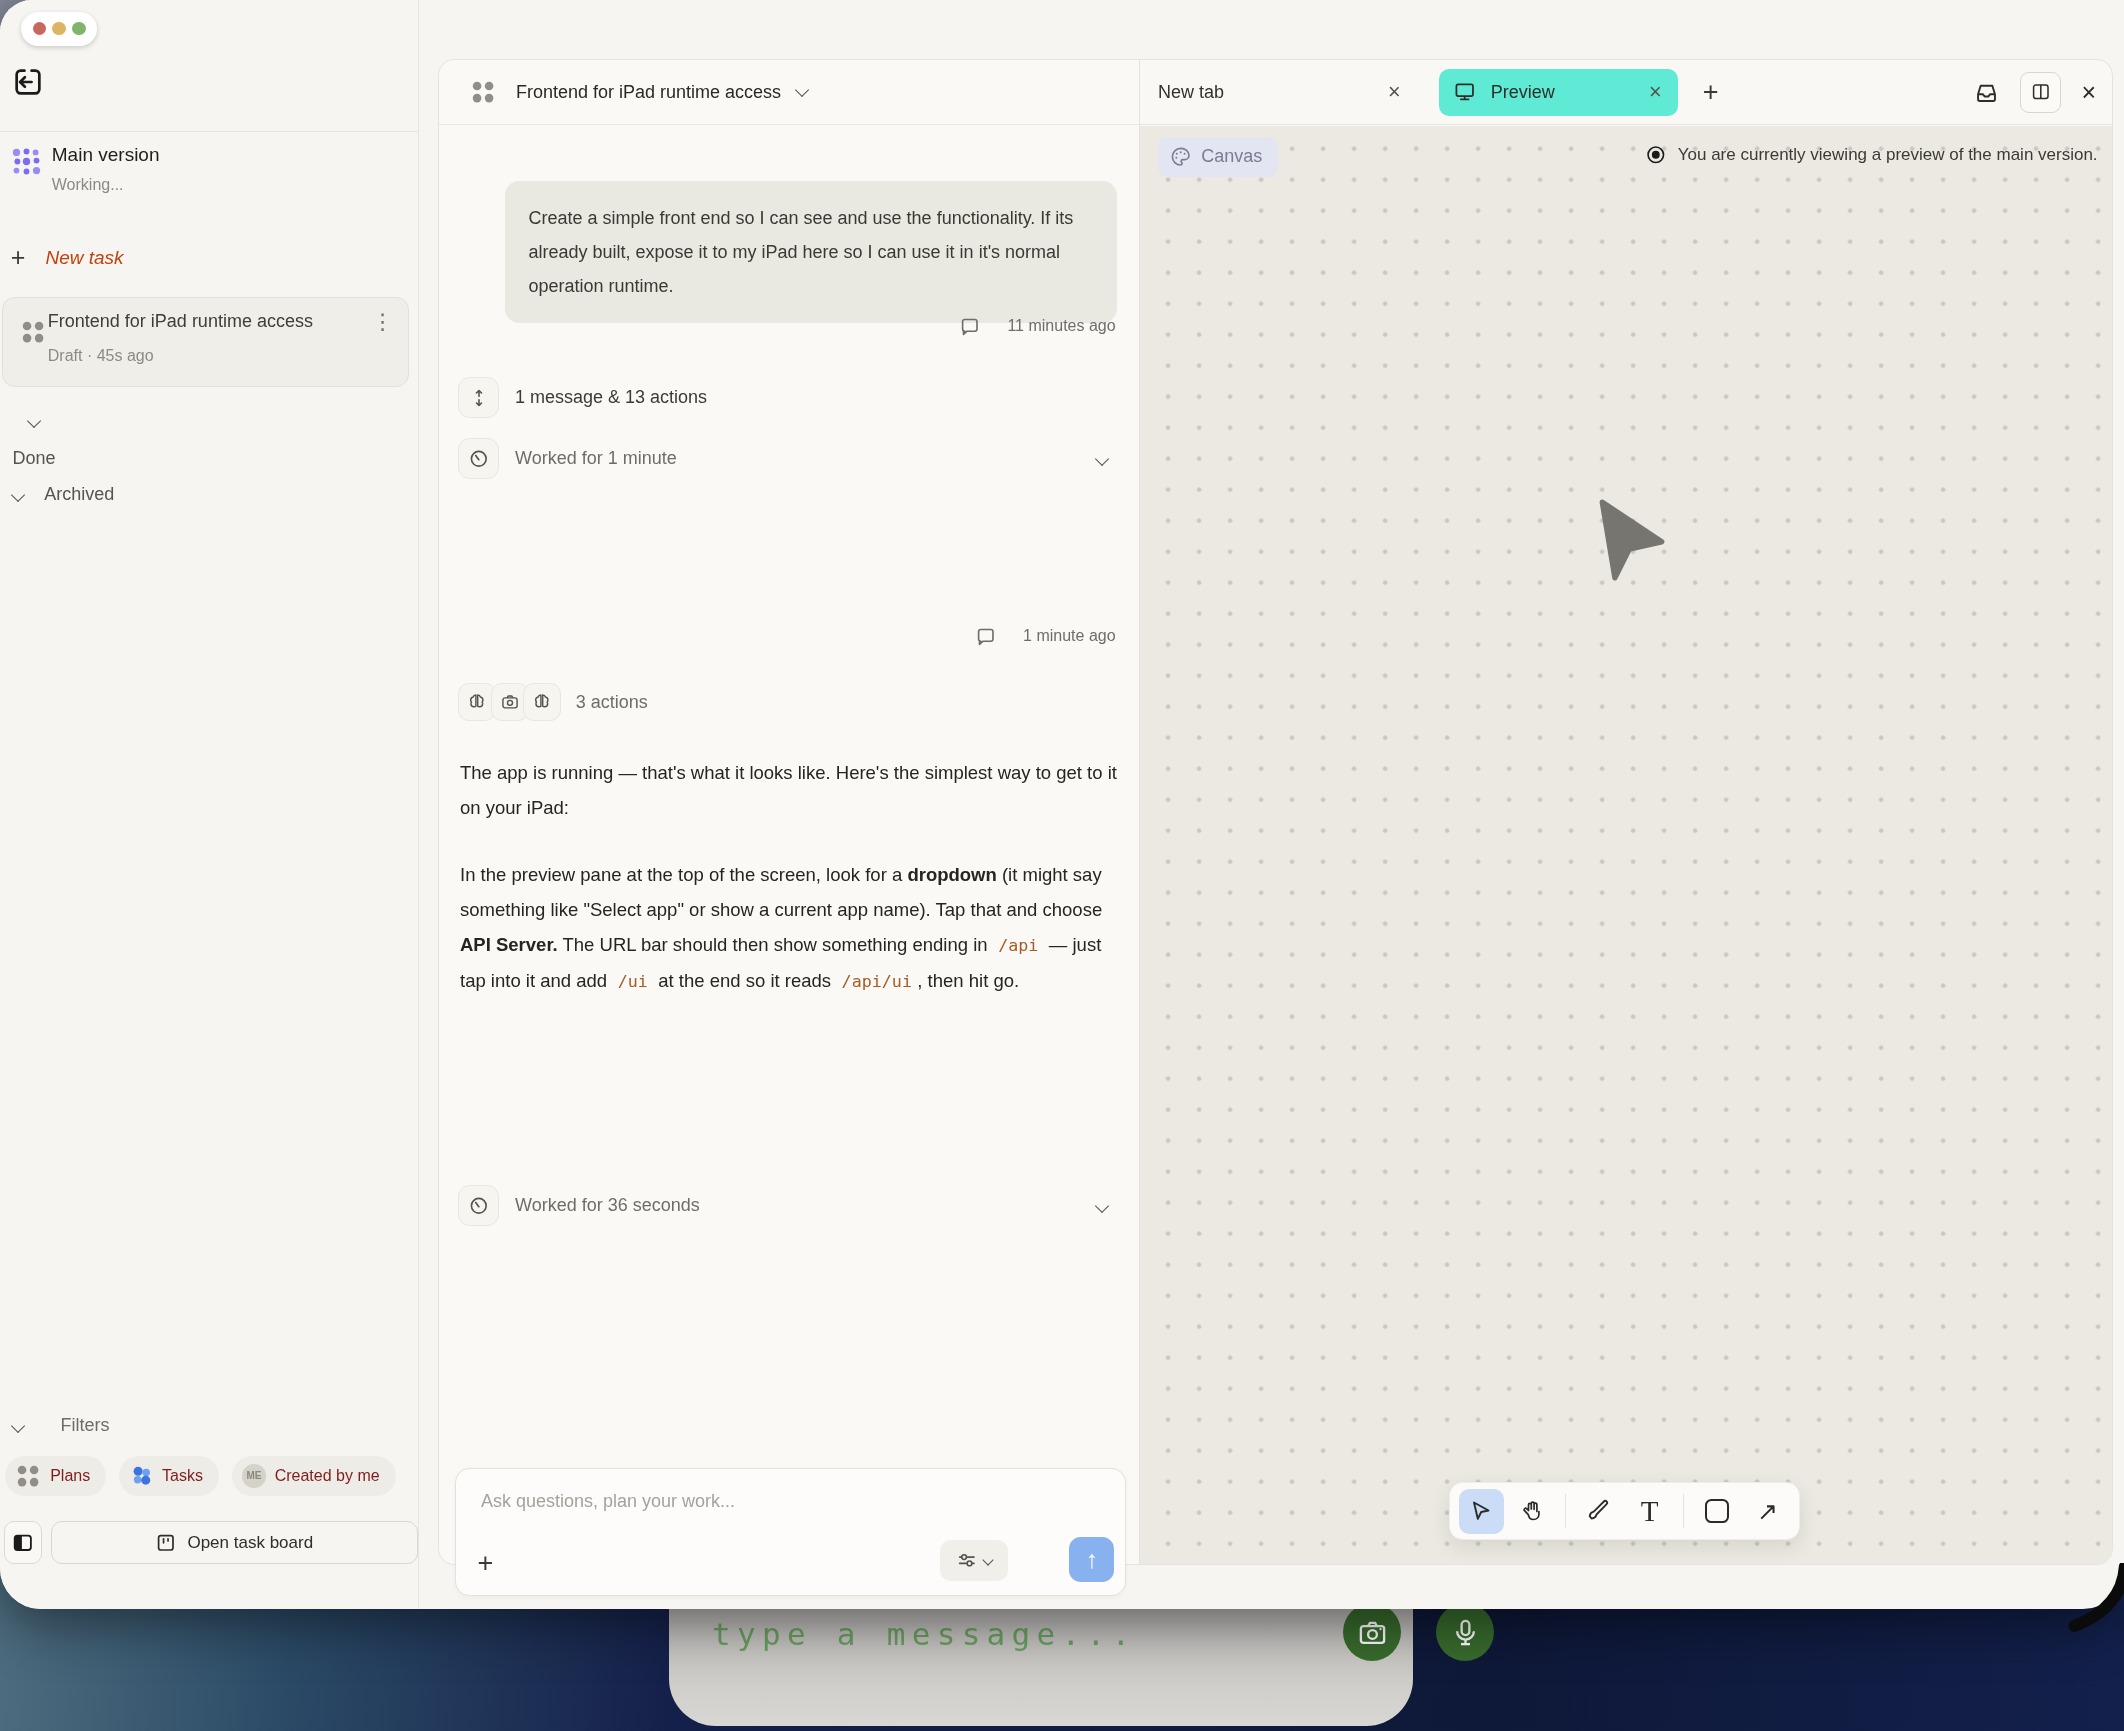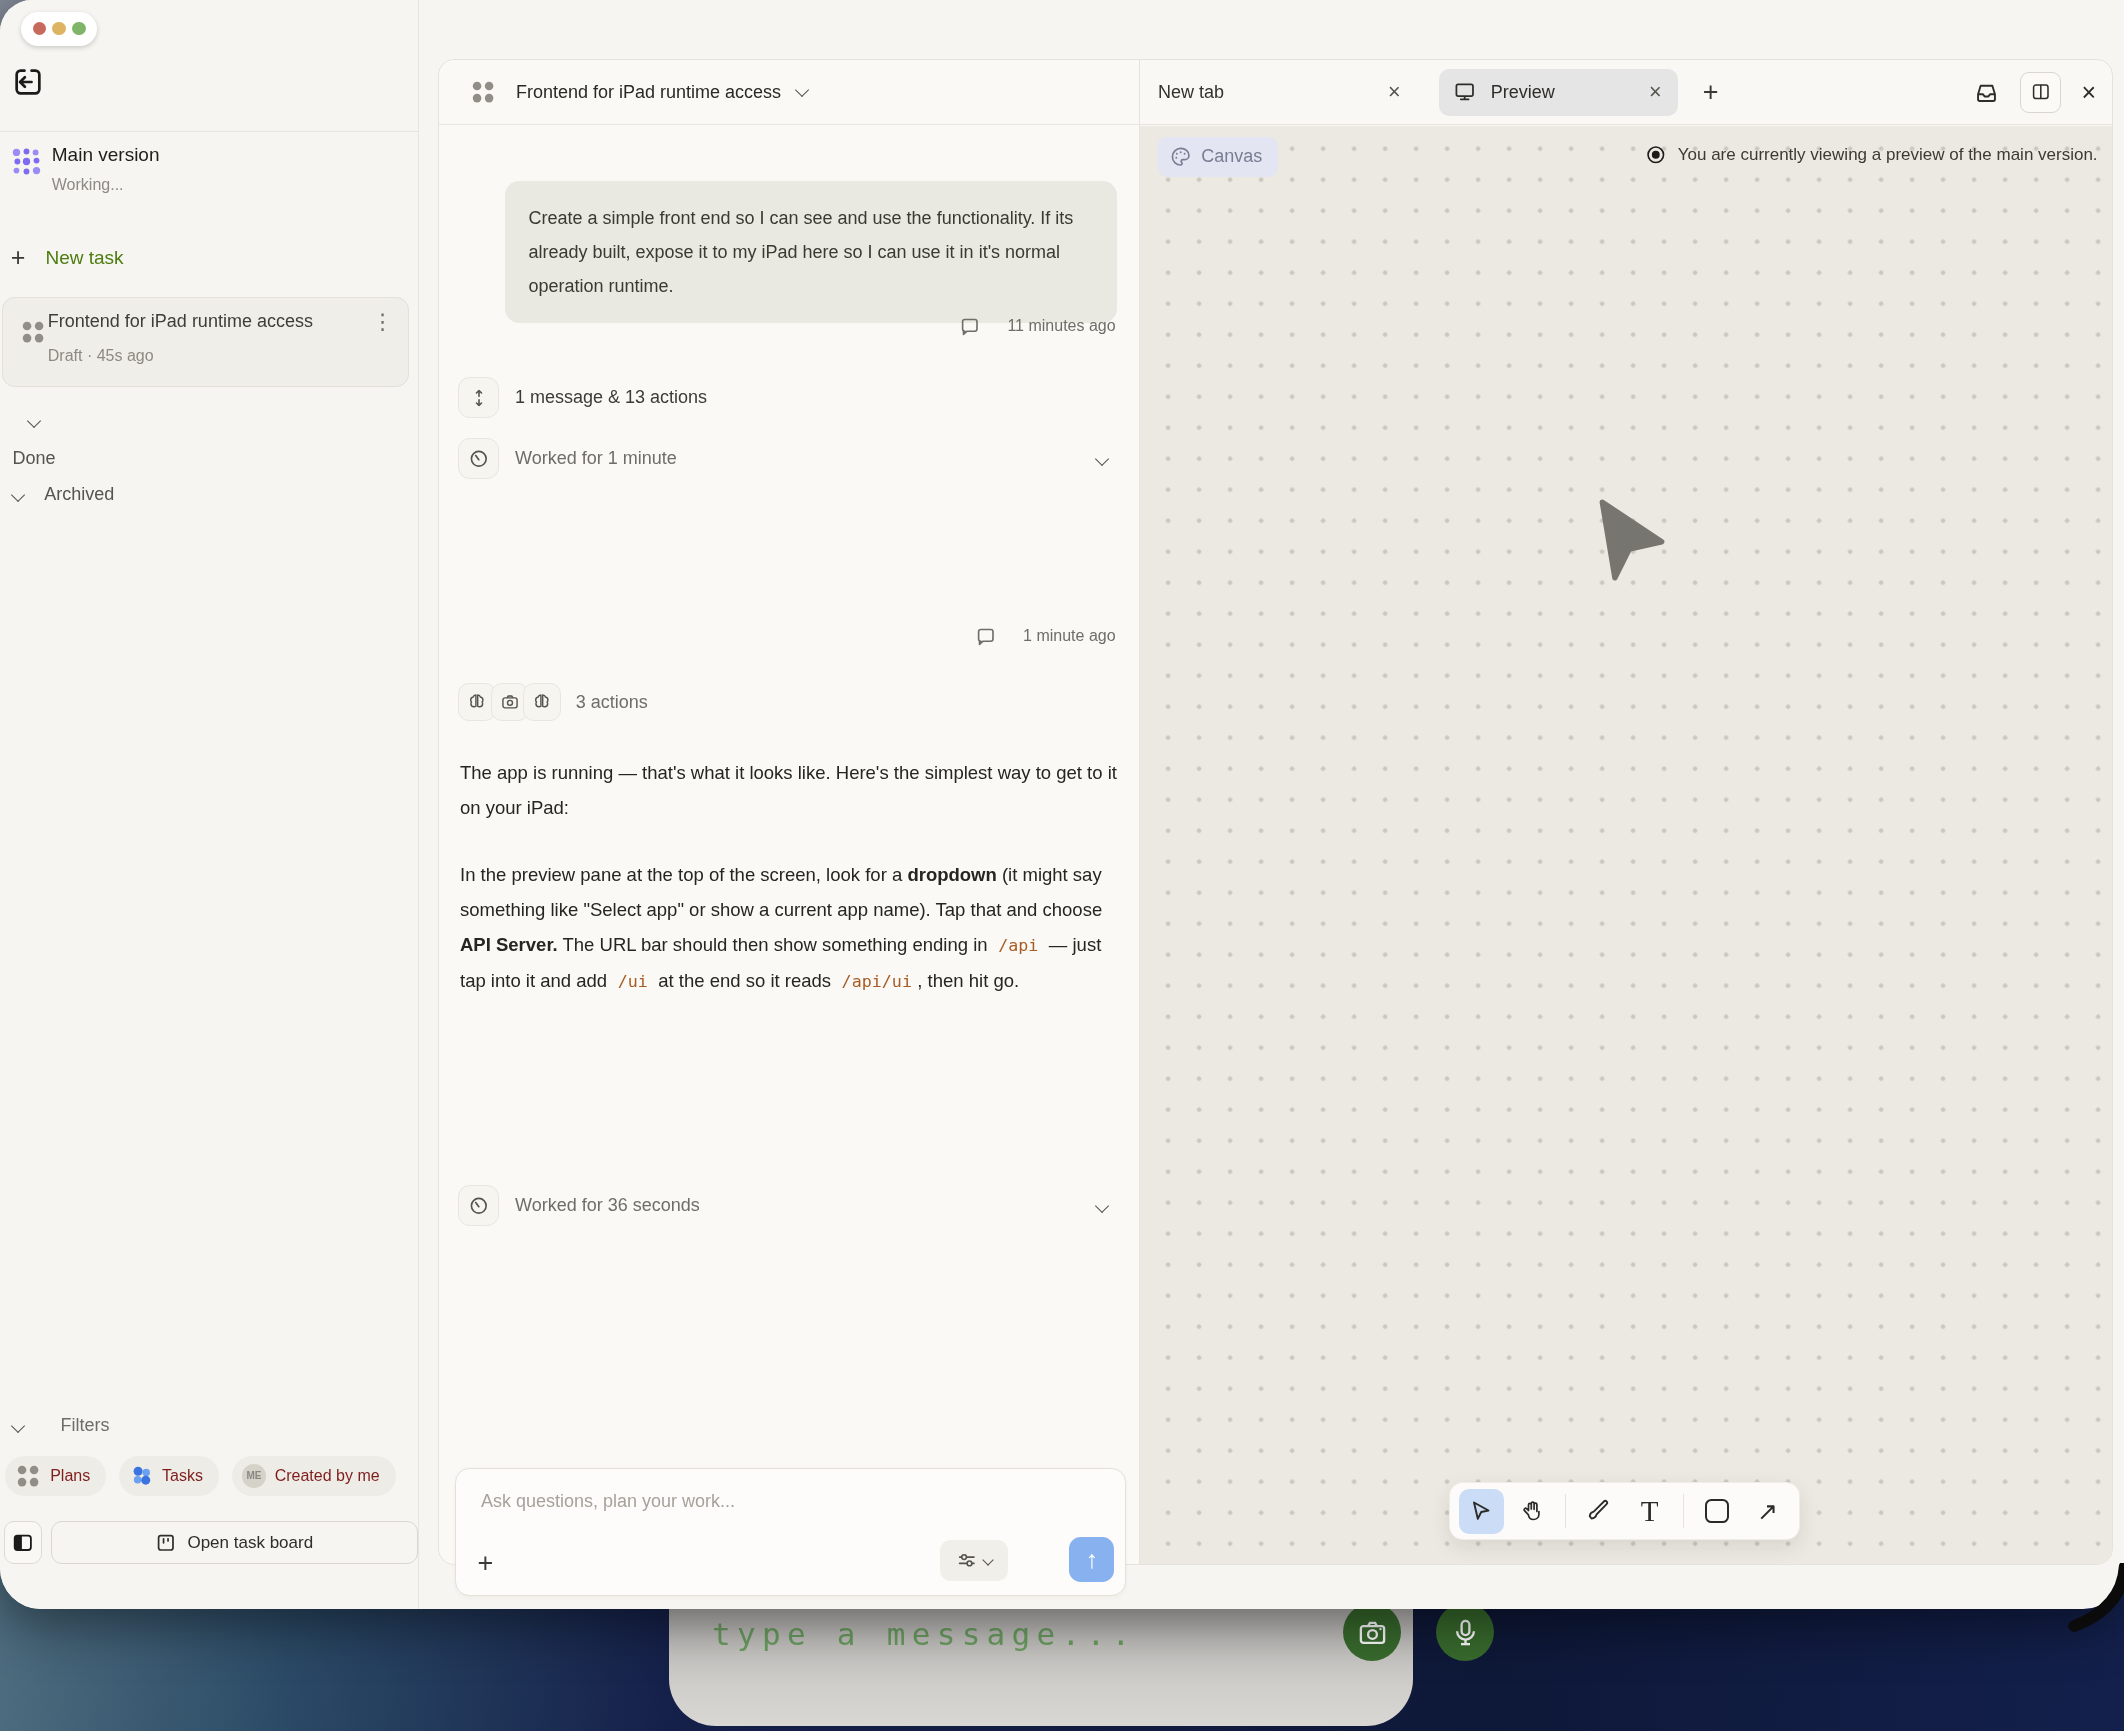--- a/index.html
+++ b/index.html
@@ -40,21 +40,21 @@
   .sb-collapse { position:absolute; left:10.8px; top:65px; width:34px; height:34px; cursor:pointer; }
   .sb-divider { position:absolute; left:0; top:131px; width:419px; height:0.9px; background:#e6e4de; }
 
   .mainver-row { position:absolute; left:10.8px; top:144px; width:396px; }
   .mainver-icon { position:absolute; left:0; top:1.8px; width:31px; height:31px; }
   .mainver-title { position:absolute; left:41px; top:0; font-size:19px; color:#1f1e1b; }
   .mainver-status { position:absolute; left:41px; top:32px; font-size:16px; color:#8d8a83; }
 
   .newtask-row { position:absolute; left:10.8px; top:245px; display:flex; align-items:center; gap:20px; cursor:pointer; }
   .newtask-plus { font-size:25px; color:#3a3935; line-height:25px; }
-  .newtask-label { font-size:19px; color:#4d7c0f; }
+  .newtask-label { font-size:19px; color:#c2410c;font-style:italic; }
 
   .task-card { position:absolute; left:1.8px; top:297px; width:407px; height:90px;
     background:#f0eee9; border:0.9px solid #e2e0d9; border-radius:12.6px; cursor:pointer; }
   .task-grid-icon { position:absolute; left:18px; top:21.6px; }
   .task-title { position:absolute; left:45px; top:12.6px; font-size:18px; color:#3e3d39; }
   .task-kebab { position:absolute; right:14.4px; top:10.8px; font-size:21.6px; color:#6d6c67; }
   .task-meta { position:absolute; left:45px; top:49px; font-size:16px; color:#8d8a83; }
 
   .sb-section { position:absolute; left:12.6px; display:flex; align-items:center; gap:21.6px; cursor:pointer; }
   .sb-section-label { font-size:18px; color:#56544f; }
@@ -121,21 +121,21 @@
     display:flex; align-items:center; justify-content:center; cursor:pointer; }
   .ci-send span { color:#fff; font-size:25px; }
 
   
   .right-col { position:absolute; left:701px; top:0; width:972px; height:1504px; }
   .tabbar { position:absolute; left:0; top:0; width:972px; height:65px;
     border-bottom:0.9px solid #e5e3dd; display:flex; align-items:center; }
   .tab-plain { margin-left:18px; font-size:18px; color:#33322e; cursor:pointer; }
   .tab-x { font-size:21.6px; color:#55534e; cursor:pointer; }
   .x1 { margin-left:164px; }
-  .tab-pill { margin-left:38px; width:239px; height:47px; background:#e5e5e5; border-radius:10px;
+  .tab-pill { margin-left:38px; width:239px; height:47px; background:#5eead4; border-radius:10px;
     display:flex; align-items:center; cursor:pointer; }
   .tab-pill .mon { margin-left:14.4px; }
   .tab-pill-label { margin-left:14.4px; font-size:18px; color:#2e2d29; }
   .tab-pill .tab-x { margin-left:auto; margin-right:16px; }
   .tab-add { margin-left:25px; font-size:27px; color:#3a3936; cursor:pointer; }
   .tb-right { margin-left:auto; display:flex; align-items:center; gap:20px; margin-right:16px; }
   .cols-btn { width:41px; height:41px; border:0.9px solid #d8d6cf; border-radius:9px; background:#fbfaf7;
     display:flex; align-items:center; justify-content:center; cursor:pointer; }
   .tb-close { font-size:25px; color:#2e2d29; cursor:pointer; }
 

